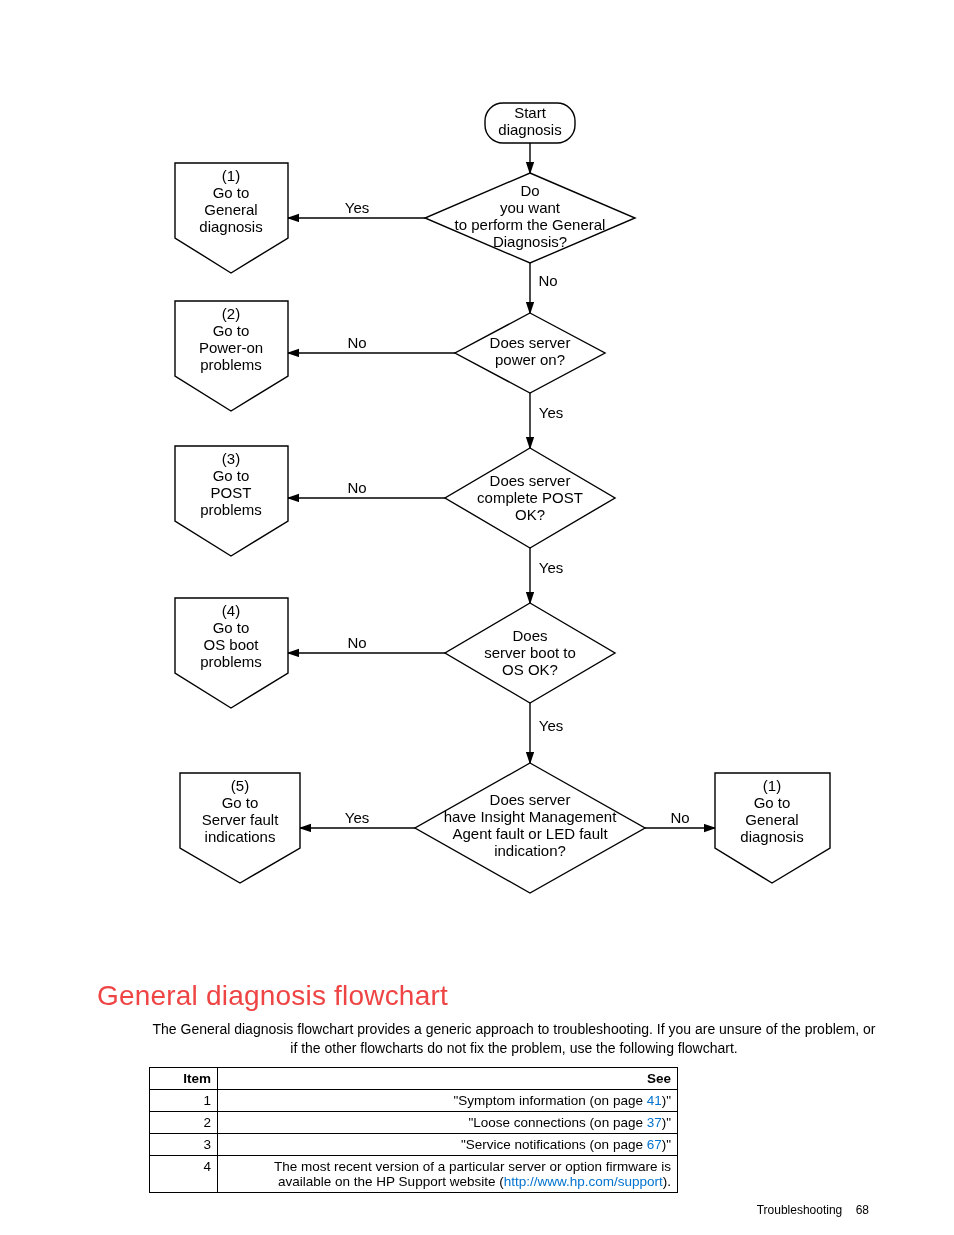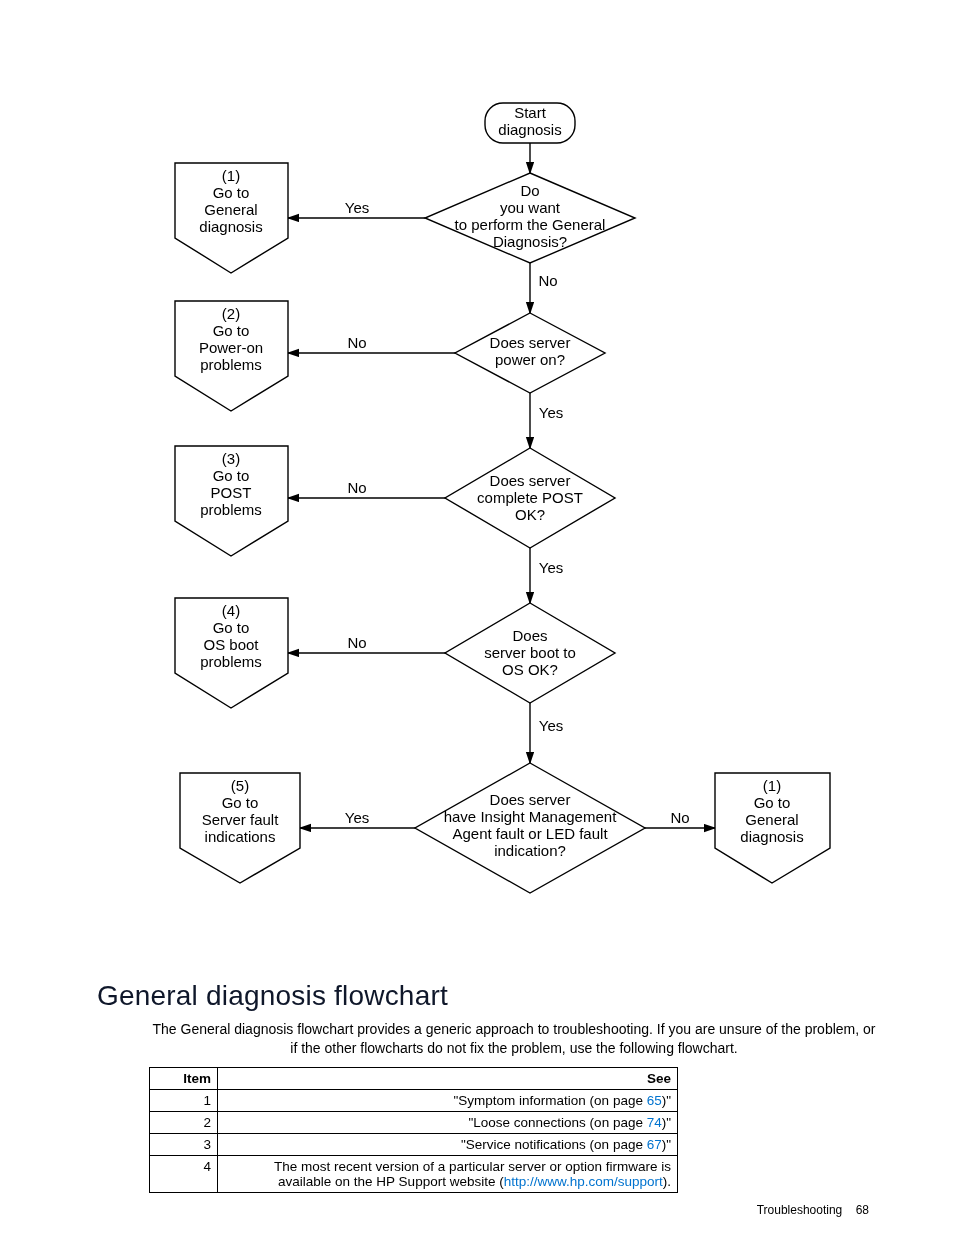--- a/index.html
+++ b/index.html
@@ -1,19 +1,19 @@
 <!DOCTYPE html>
 <html><head>
 <meta charset="utf-8">
 <style>
   html,body{margin:0;padding:0;background:#fff;font-family:Arial,Helvetica,sans-serif;color:#000;}
   .page{width:954px;height:1235px;position:relative;margin:18px auto;background:#fff;}
   .flowchart{position:absolute;left:0;top:0;}
   .fc-text{font-family:Arial,Helvetica,sans-serif;fill:#000;}
-  .heading{position:absolute;left:97px;top:962px;font-size:28px;color:#0f172a;font-weight:normal;letter-spacing:0.2px;}
+  .heading{position:absolute;left:97px;top:962px;font-size:28px;color:#ef4444;font-weight:normal;letter-spacing:0.2px;}
   .para{position:absolute;left:149px;top:1002px;width:730px;font-size:14px;line-height:1.35;text-align:center;}
   .tbl{position:absolute;left:149px;top:1049px;border-collapse:collapse;width:529px;font-size:13.5px;}
   .tbl th,.tbl td{border:1px solid #000;padding:3px 6px;vertical-align:top;text-align:right;}
   .tbl th{font-weight:bold;}
   .tbl td.item{width:55px;}
   .link{color:#0073cf;}
   .footer{position:absolute;right:85px;bottom:36px;font-size:12px;}
   .pagenum{margin-left:10px;text-align:right;}
 </style>
 </head>
@@ -106,25 +106,25 @@
 <div class="para">The General diagnosis flowchart provides a generic approach to troubleshooting. If you are unsure of the problem, or if the other flowcharts do not fix the problem, use the following flowchart.</div>
 
 <table class="tbl">
   <tbody>
         <tr>
     <th class="item">Item</th>
     <th>See</th>
   </tr>
   <tr>
     <td class="item">1</td>
-    <td><span>"Symptom information (on page </span><span class="link">65</span><span>)"</span></td>
+    <td><span>"Symptom information (on page </span><span class="link">41</span><span>)"</span></td>
   </tr>
   <tr>
     <td class="item">2</td>
-    <td><span>"Loose connections (on page </span><span class="link">74</span><span>)"</span></td>
+    <td><span>"Loose connections (on page </span><span class="link">37</span><span>)"</span></td>
   </tr>
   <tr>
     <td class="item">3</td>
     <td><span>"Service notifications (on page </span><span class="link">67</span><span>)"</span></td>
   </tr>
   <tr>
     <td class="item">4</td>
     <td><span>The most recent version of a particular server or option firmware is available on the HP Support website (</span><span class="link">http://www.hp.com/support</span><span>).</span></td>
   </tr>
 </tbody>

